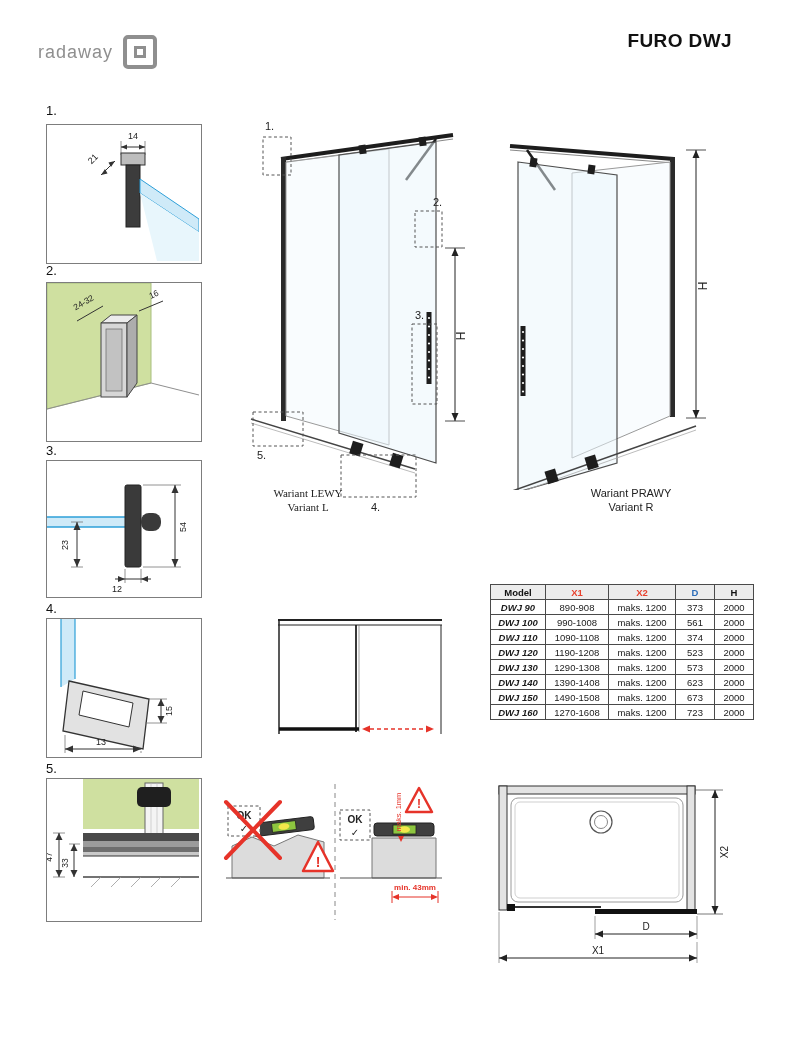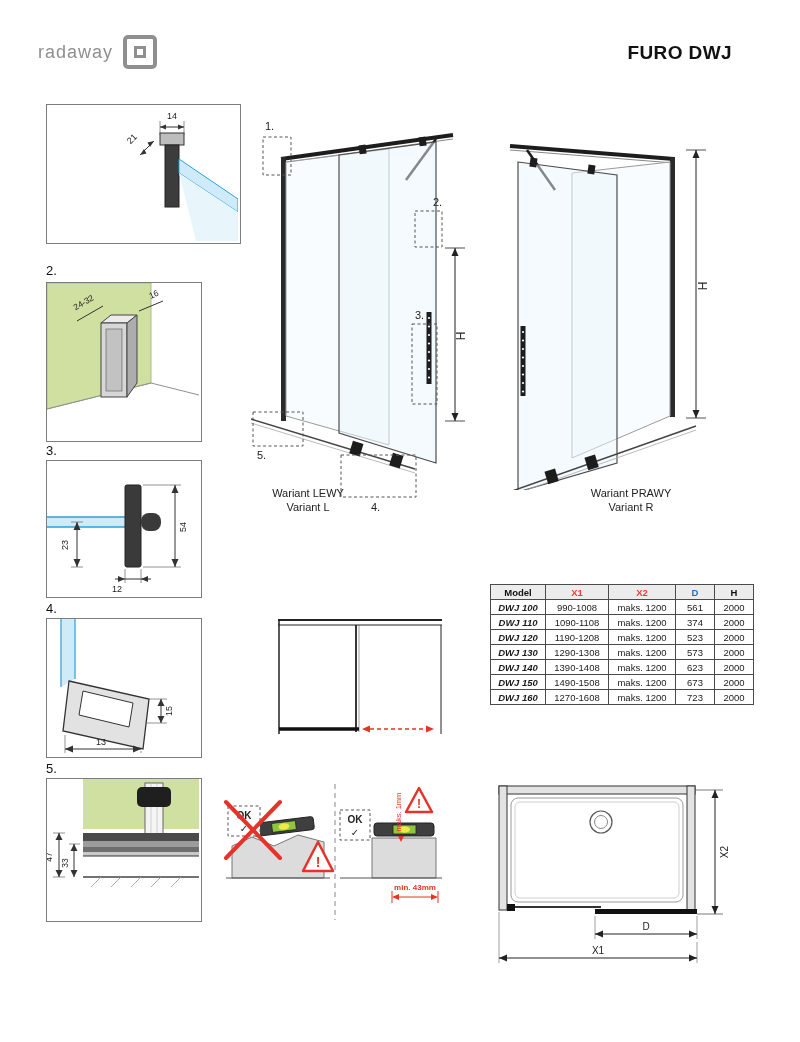--- a/index.html
+++ b/index.html
@@ -27,24 +27,24 @@
 
 <div class="page">
 
   <div class="abs brand" style="left:38px;top:34px;">
     <span class="brand-text">radaway</span>
     <svg width="36" height="36">
       <rect x="3" y="3" width="30" height="30" rx="3" fill="none" stroke="#8f8f8f" stroke-width="4"></rect>
       <rect x="13.5" y="13.5" width="9" height="9" fill="none" stroke="#8f8f8f" stroke-width="3"></rect>
     </svg>
   </div>
-  <div class="abs page-title" style="right:68px;top:42px;">FURO DWJ</div>
+  <div class="abs page-title" style="right:68px;top:30px;">FURO DWJ</div>
 
   <div class="abs detail-num" style="left:46px;top:103px;">1.</div>
-  <div class="abs detail-box" style="left:46px;top:104px;width:154px;height:138px;padding-left:39px;">
+  <div class="abs detail-box" style="left:46px;top:124px;width:154px;height:138px;">
     <svg width="152" height="136">
       <line x1="74" y1="16" x2="74" y2="30" stroke="#777" stroke-width="0.8"></line>
       <line x1="98" y1="16" x2="98" y2="30" stroke="#777" stroke-width="0.8"></line>
       <line x1="74" y1="22" x2="98" y2="22" stroke="#333" stroke-width="1"></line>
       <polygon points="74,22 80,19.5 80,24.5" fill="#333"></polygon>
       <polygon points="98,22 92,19.5 92,24.5" fill="#333"></polygon>
       <text x="86" y="14" text-anchor="middle" class="dimtxt">14</text>
       <line x1="54" y1="50" x2="68" y2="36" stroke="#333" stroke-width="1"></line>
       <polygon points="54,50 60.5,48.5 58,44" fill="#333"></polygon>
       <polygon points="68,36 61.5,37.5 64,42" fill="#333"></polygon>
@@ -198,21 +198,21 @@
     <text x="14" y="347" class="callout">5.</text>
     <g>
       <line x1="202" y1="136" x2="222" y2="136" stroke="#222" stroke-width="0.8"></line>
       <line x1="202" y1="309" x2="222" y2="309" stroke="#222" stroke-width="0.8"></line>
       <line x1="212" y1="136" x2="212" y2="309" stroke="#222" stroke-width="1"></line>
       <polygon points="212,136 208.5,144 215.5,144" fill="#222"></polygon>
       <polygon points="212,309 208.5,301 215.5,301" fill="#222"></polygon>
       <text x="222" y="224" text-anchor="middle" style="font-size:12px;fill:#222" transform="rotate(-90 222 224)">H</text>
     </g>
   </svg>
-  <div class="abs caption" style="left:238px;top:486px;width:140px;">
+  <div class="abs caption" style="left:238px;top:486px;width:140px;font-family:Liberation Serif, serif;">
     <div>Wariant LEWY</div>
     <div>Variant L</div>
   </div>
 
   <svg class="abs" style="left:488px;top:128px;" width="235" height="362">
     <line x1="22" y1="18" x2="186" y2="31" stroke="#1d1d1d" stroke-width="4"></line>
     <line x1="22" y1="22" x2="186" y2="35" stroke="#888" stroke-width="1"></line>
     <line x1="39" y1="22" x2="67" y2="62" stroke="#1d1d1d" stroke-width="2.5"></line>
     <rect x="182" y="29" width="5" height="260" fill="#2a2a2a"></rect>
     <polygon points="84,45 182,34 182,288 84,330" fill="#f4fafd" fill-opacity="0.55" stroke="#9a9a9a" stroke-width="1"></polygon>
@@ -267,20 +267,27 @@
 
   <table class="spec">
     <tbody>
         <tr>
       <th style="width:48px;">Model</th>
       <th class="col-x" style="width:56px;">X1</th>
       <th class="col-x" style="width:60px;">X2</th>
       <th class="col-d" style="width:32px;">D</th>
       <th style="width:32px;">H</th>
     </tr>
+    <tr>
+          <td class="model">DWJ 90</td>
+          <td>890-908</td>
+          <td>maks. 1200</td>
+          <td>373</td>
+          <td>2000</td>
+        </tr>
     <tr>
           <td class="model">DWJ 100</td>
           <td>990-1008</td>
           <td>maks. 1200</td>
           <td>561</td>
           <td>2000</td>
         </tr>
     <tr>
           <td class="model">DWJ 110</td>
           <td>1090-1108</td>

